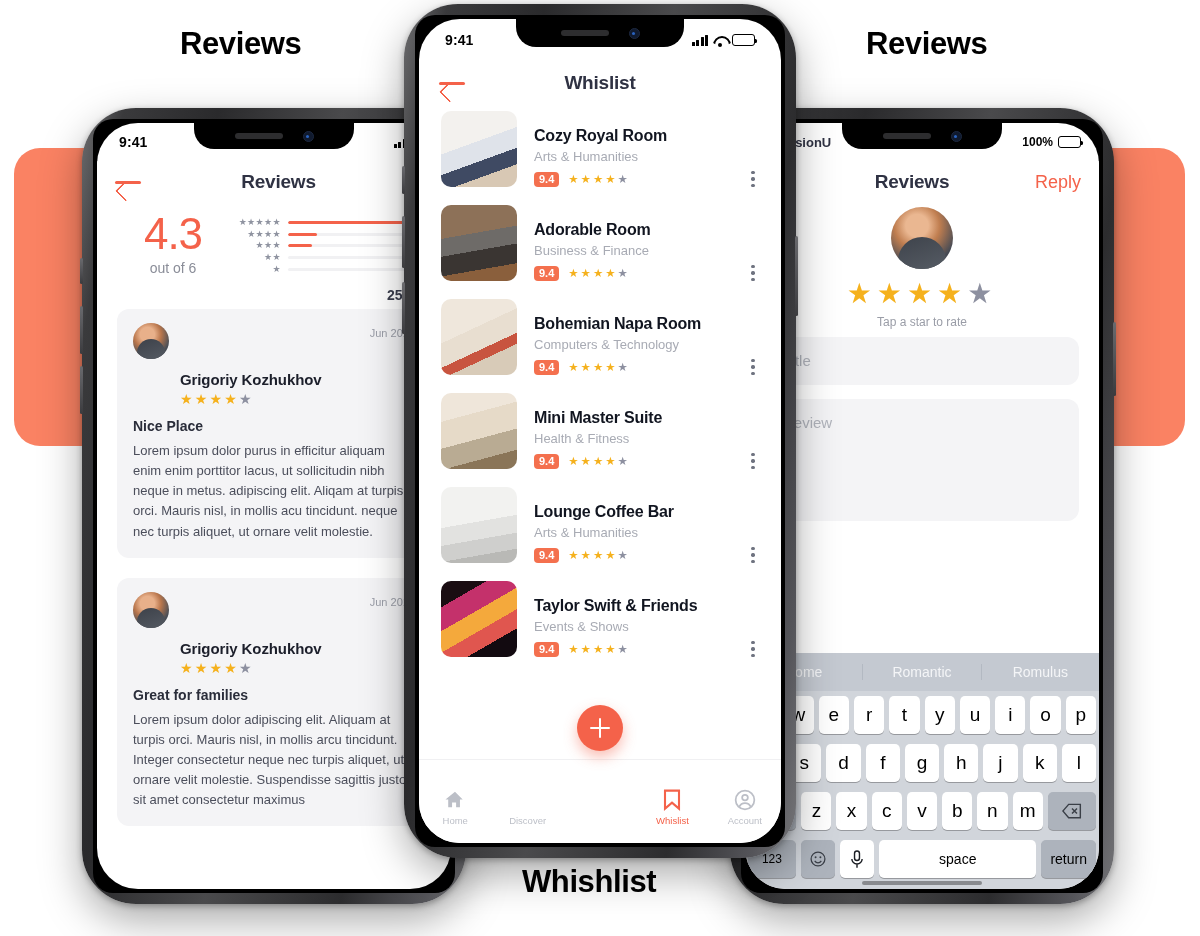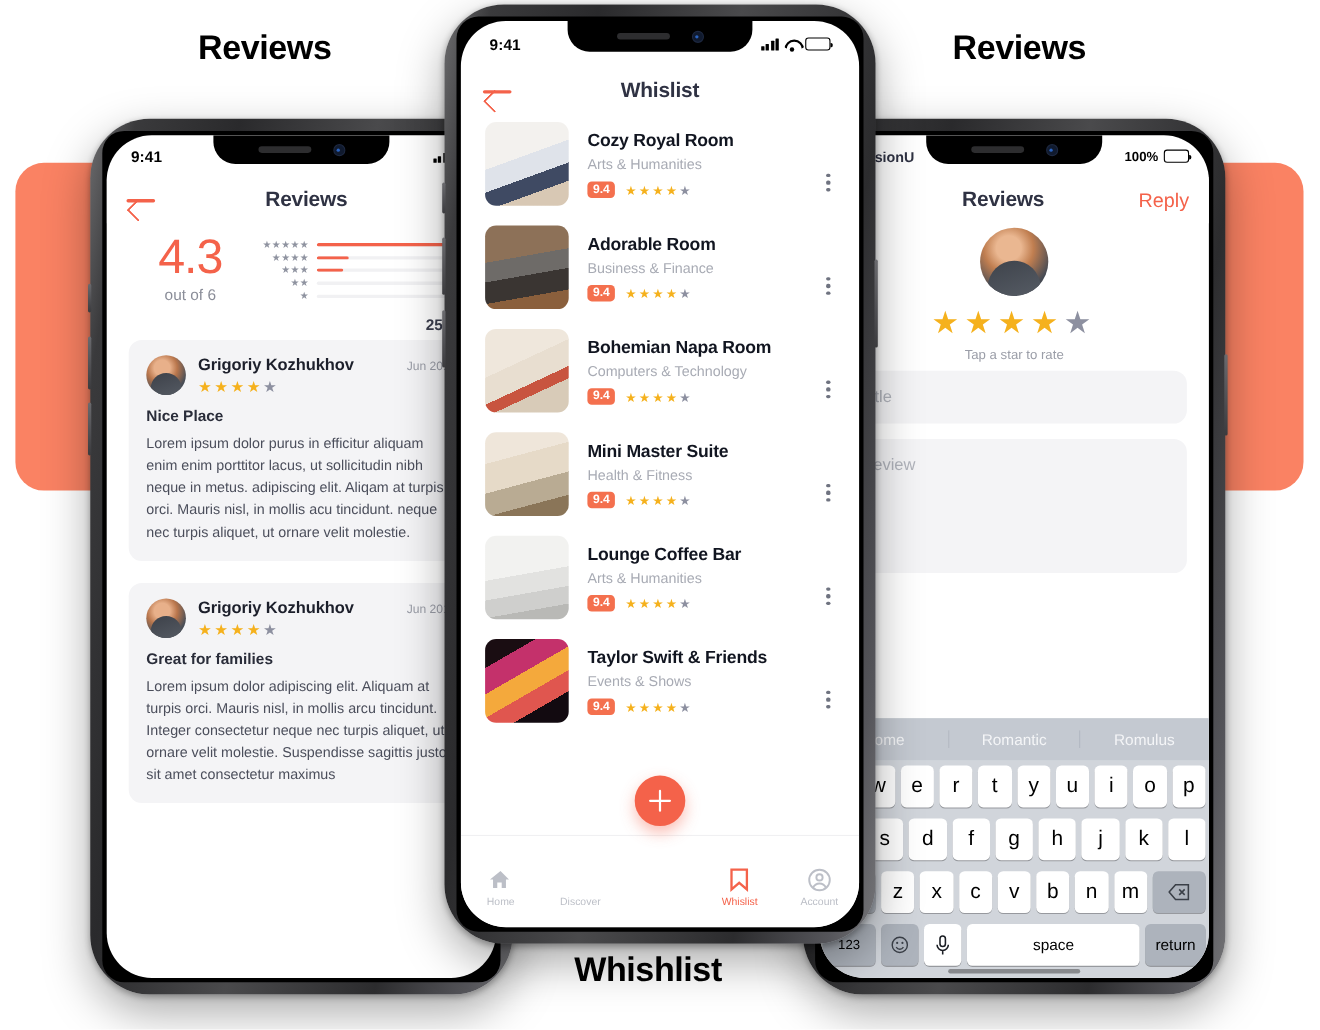--- a/index.html
+++ b/index.html
@@ -197,33 +197,33 @@
   .rv-avatar {
     width: 36px; height: 36px; border-radius: 50%; flex: none;
     background: radial-gradient(circle at 40% 32%, #e8b08a 0 22%, #b9764c 42%, #4b4f57 70%, #2e3138 100%);
     overflow:hidden; position:relative;
   }
   .rv-avatar::after{
     content:""; position:absolute; left:4px; top:16px; width:28px; height:28px;
     background: linear-gradient(160deg,#3d4149,#5a6069);
     border-radius: 50% 50% 0 0;
   }
-  .rv-meta { flex: 1; padding-left: 11px; }
+  .rv-meta { flex: 1; padding-left: 11px; margin-top: 48px; }
   .rv-name { font-size: 15px; font-weight: bold; color: #1c1f2b; letter-spacing: -.1px; }
   .rv-stars { font-size: 14px; letter-spacing: 2.2px; margin-top: 2px; }
   .rv-date { font-size: 11px; color: #9a9da7; padding-top: 4px; flex:none; }
   .rv-title { font-size: 14px; font-weight: bold; color: #2a2d3a; margin: 11px 0 7px; }
   .rv-body { font-size: 13px; color: #4b4e5b; line-height: 1.55; }
   .star-on { color: #F5B11D; }
   .star-off { color: #8d90a0; }
 
   
   #screen-center .navbar { top: 42px; height: 44px; padding: 0 20px; }
   .wl-list { position: absolute; top: 92px; left: 22px; right: 18px; }
-  .wl-item { display: flex; align-items: center; margin-bottom: 18px; }
+  .wl-item { display: flex; align-items: flex-end; margin-bottom: 18px; }
   .wl-thumb {
     width: 76px; height: 76px; border-radius: 10px; flex: none;
     overflow: hidden; position: relative; background:#ddd;
   }
   .wl-info { flex: 1; padding-left: 17px; padding-top: 2px; }
   .wl-title { font-size: 16px; font-weight: bold; color: #111520; letter-spacing: -.2px; }
   .wl-cat { font-size: 13px; color: #a8abb4; margin-top: 4px; }
   .wl-rowb { display: flex; align-items: center; margin-top: 8px; }
   .wl-badge {
     background: #F4704E; color:#fff; font-size: 11px; font-weight: bold;

